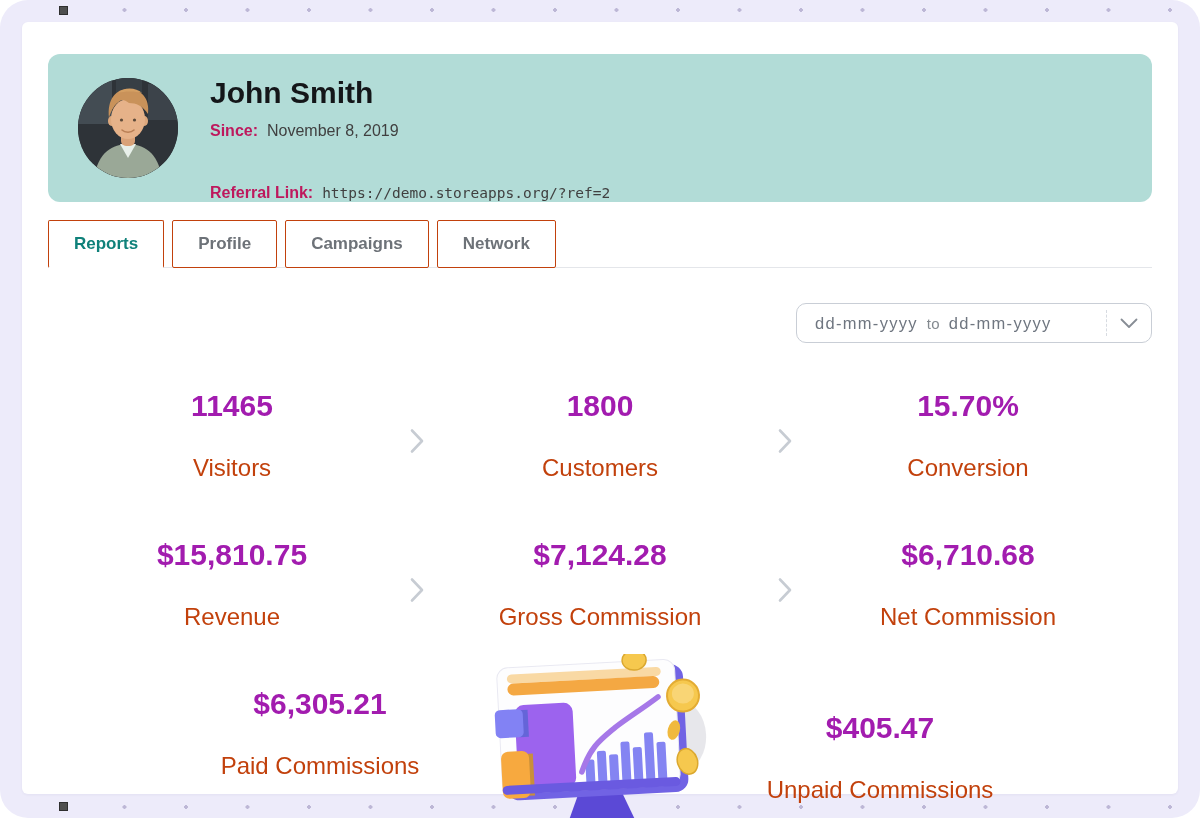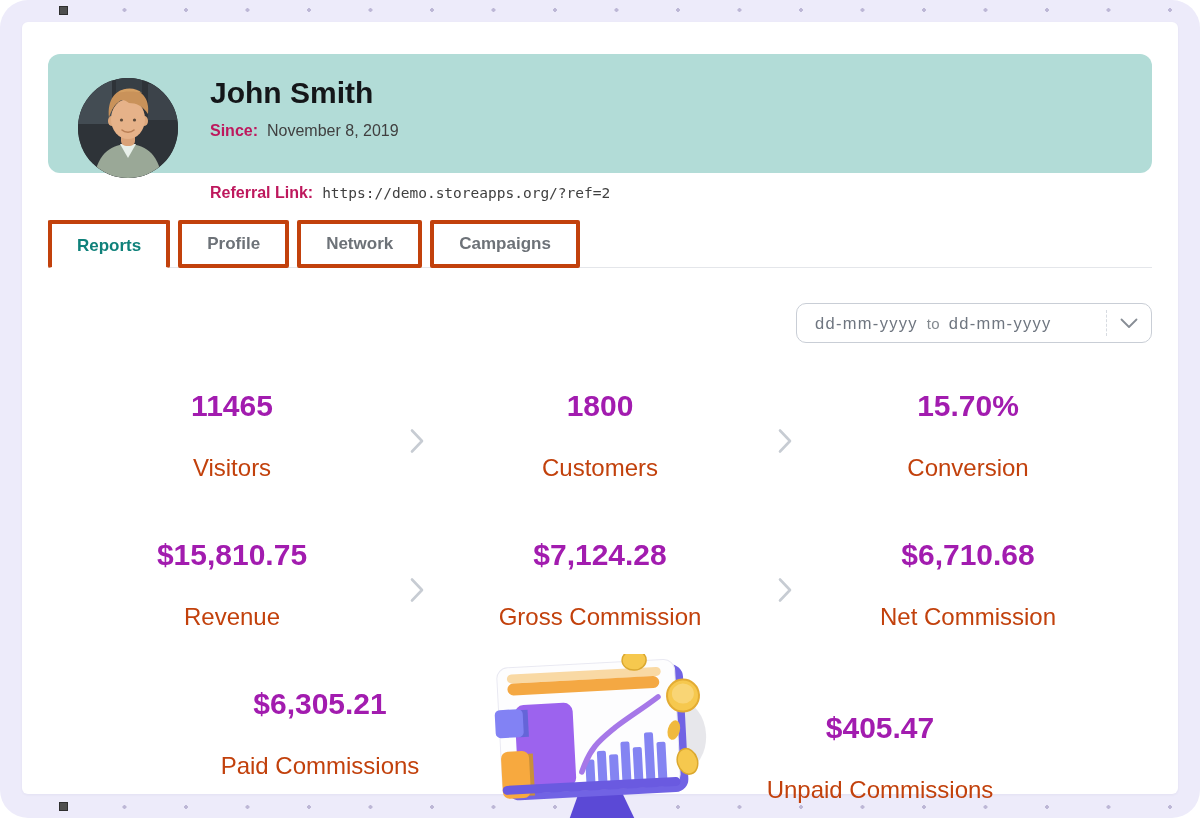--- a/index.html
+++ b/index.html
@@ -27,40 +27,40 @@
   .handle-bottom{left:59px;top:802px;}
 
   .card{
     position:absolute;left:22px;top:22px;right:22px;bottom:24px;
     background:#ffffff;border-radius:6px;
     box-shadow:0 1px 3px rgba(40,30,90,.05);
   }
 
   
   .header-card{
-    position:absolute;left:26px;right:26px;top:32px;height:119px;
+    position:absolute;left:26px;right:26px;top:32px;height:148px;
     background:#b2dcd7;border-radius:12px;
   }
   .avatar{
     position:absolute;left:30px;top:24px;width:100px;height:100px;border-radius:50%;
     overflow:hidden;background:#2e3338;
   }
   .avatar svg{display:block;}
   .header-text{position:absolute;left:162px;top:21px;}
   .name{font-size:30px;font-weight:bold;color:#141619;line-height:36px;margin:0;}
   .meta-line{margin-top:10px;font-size:16px;color:#1c1f23;line-height:20px;display:flex;align-items:baseline;}
   .meta-label{font-weight:bold;margin-right:9px;color:#be185d;}
   .meta-value{color:#404040;}
   .mono{font-family:"DejaVu Sans Mono",monospace;font-size:14.5px;letter-spacing:0;margin-top:32px;}
 
   
   .tabs{position:absolute;left:26px;top:198px;display:flex;gap:8px;z-index:2;}
   .tab{
     box-sizing:border-box;height:48px;padding:0 25px;display:flex;align-items:center;
-    background:#ffffff;border:4px solid #c2410c;border-radius:2px;
+    background:#ffffff;border:1px solid #c2410c;border-radius:2px;
     font-size:17px;font-weight:700;color:#6d7278;cursor:pointer;
   }
   .tab.active{color:#0f817a;border-bottom:1px solid #ffffff;}
   .tabs-line{position:absolute;left:26px;right:26px;top:245px;height:1px;background:#e4e6ea;z-index:1;}
 
   
   .picker{
     position:absolute;right:26px;top:281px;width:356px;height:40px;box-sizing:border-box;
     border:1.5px solid #c9ced6;border-radius:10px;background:#ffffff;
     display:flex;align-items:center;cursor:pointer;
@@ -131,24 +131,24 @@
     </div>
 
     <div class="tabs">
       <div class="tab active">
           <span>Reports</span>
         </div>
       <div class="tab">
           <span>Profile</span>
         </div>
       <div class="tab">
+          <span>Campaigns</span>
+        </div>
+      <div class="tab">
           <span>Network</span>
-        </div>
-      <div class="tab">
-          <span>Campaigns</span>
         </div>
     </div>
     <div class="tabs-line"></div>
 
     <div class="picker">
       <span class="picker-text"><span>dd-mm-yyyy</span><span class="picker-sep">to</span><span>dd-mm-yyyy</span></span>
       <span class="picker-divider"></span>
       <span class="picker-caret">
         <svg width="18" height="11" viewBox="0 0 18 11">
             <polyline points="1.5,1.5 9,9 16.5,1.5" fill="none" stroke="#878d95" stroke-width="1.8" stroke-linecap="round" stroke-linejoin="round"></polyline>

